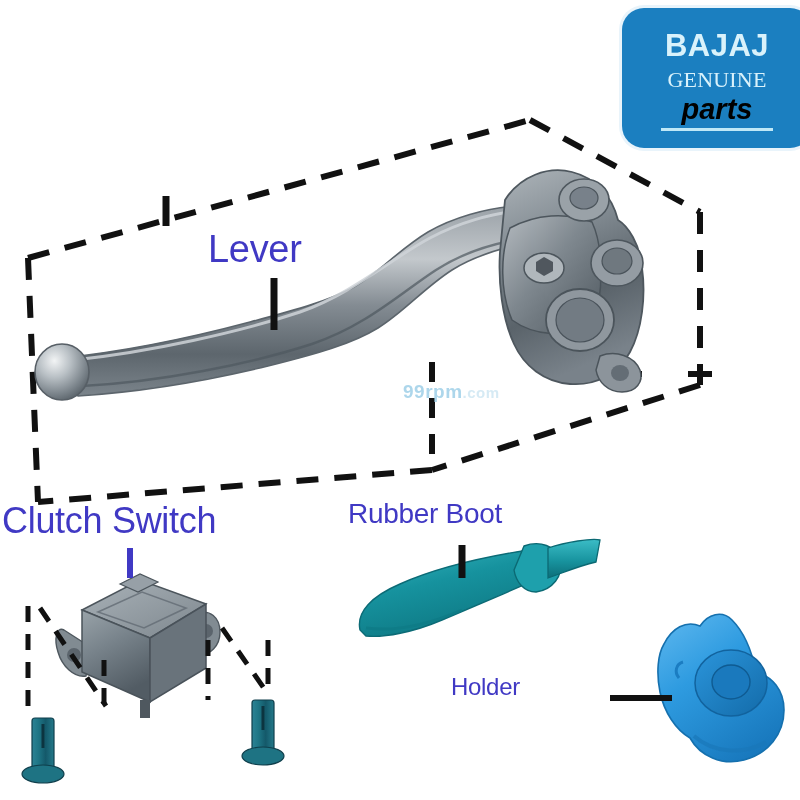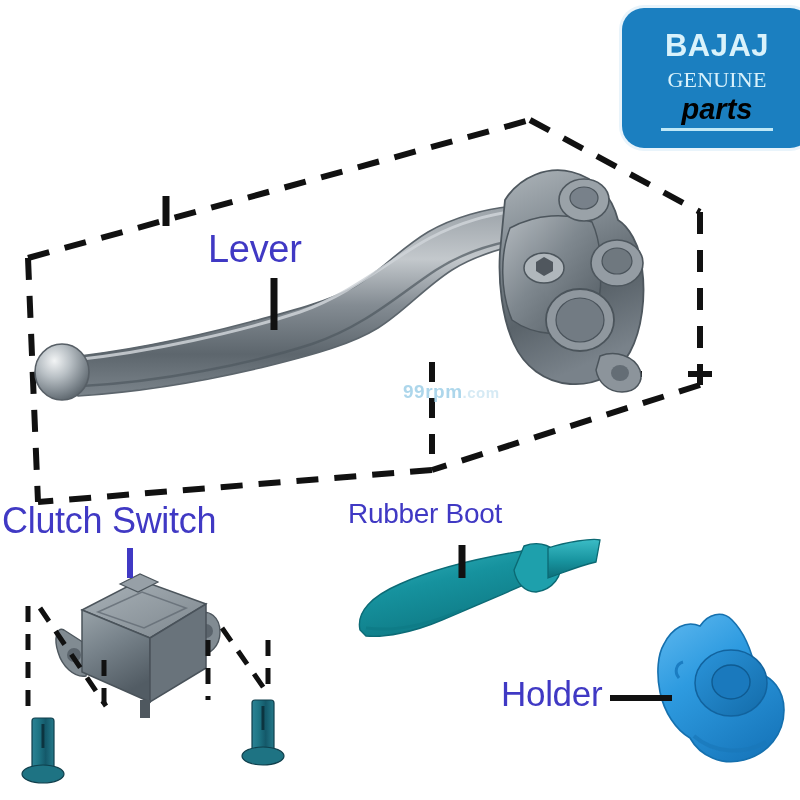--- a/index.html
+++ b/index.html
@@ -55,23 +55,23 @@
     left: 2px;
     top: 501px;
     font-size: 36px;
   }
   #label-rubber-boot {
     left: 348px;
     top: 498px;
     font-size: 28px;
   }
   #label-holder {
-    left: 501px;
+    left: 451px;
     top: 674px;
-    font-size: 35px;
+    font-size: 24px;
   }
 
   
   #logo-badge {
     position: absolute;
     left: 622px;
     top: 8px;
     width: 190px;
     height: 140px;
     background: #1b7fc0;

